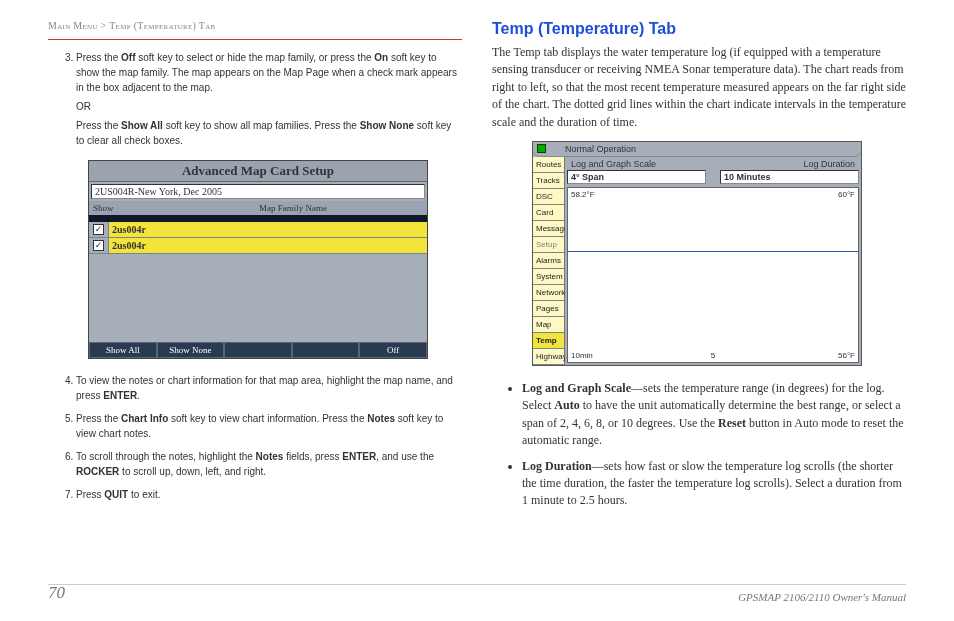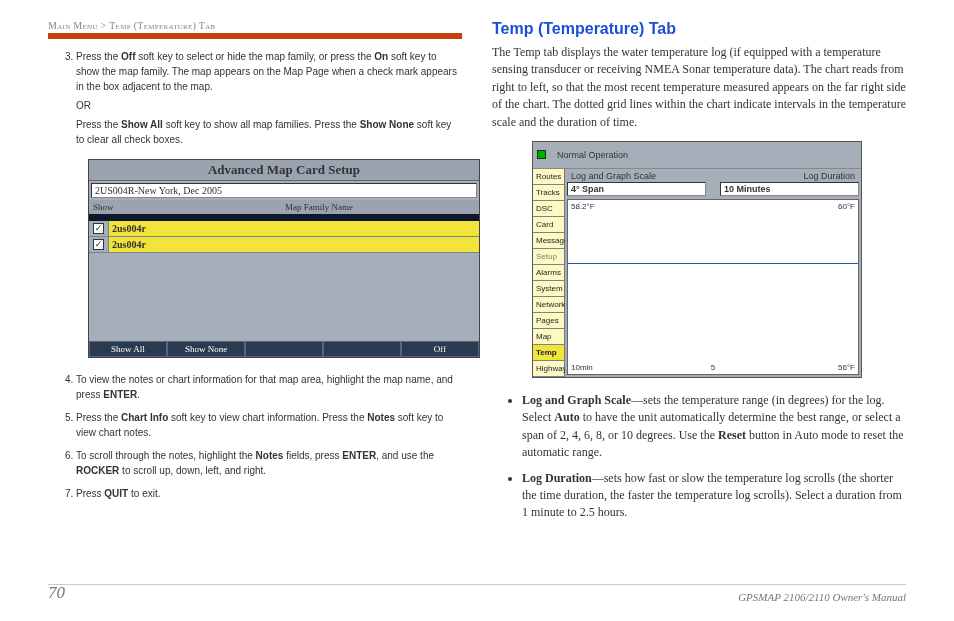--- a/index.html
+++ b/index.html
@@ -17,38 +17,38 @@
     display: flex;
     gap: 30px;
     height: 100%;
     position: relative;
   }
   .col { flex: 1; min-width: 0; }
   .breadcrumb {
     font-variant: small-caps;
     font-size: 10px;
     color: #888;
-    padding-bottom: 2px;
-    border-bottom: 6px solid #c2410c;
+    padding-bottom: 8px;
+    border-bottom: 1px solid #c2410c;
     margin-bottom: 10px;
     letter-spacing: 0.3px;
   }
   ol.steps {
     list-style: decimal;
     padding-left: 28px;
     font-family: Arial, Helvetica, sans-serif;
     font-size: 10px;
     line-height: 1.5;
     color: #333;
   }
   ol.steps > li { margin-bottom: 8px; }
   ol.steps .or { margin: 4px 0; }
   .fig1 {
     margin: 12px auto 14px 40px;
-    width: 392px;
+    width: 340px;
     border: 1px solid #444;
     background: #a6aeb9;
     font-family: 'Times New Roman', serif;
   }
   .fig1 .title {
     text-align: center;
     font-size: 13px;
     font-weight: bold;
     padding: 2px 0;
     background: #9aa3af;
@@ -137,23 +137,24 @@
     background: #a6aeb9;
     font-family: Arial, sans-serif;
     display: flex;
     flex-direction: column;
   }
   .fig2 .top {
     display: flex;
     align-items: center;
     font-size: 9px;
     background: #a6aeb9;
-    padding: 8px 4px;
+    padding: 2px 4px;
     border-bottom: 1px solid #888;
-    gap: 11px;
+    gap: 19px;
+    border-radius: 7px;
   }
   .fig2 .top .flag {
     width: 9px; height: 9px;
     background: #0a0;
     border: 1px solid #040;
   }
   .fig2 .body2 { display: flex; flex: 1; }
   .fig2 .sidebar {
     width: 32px;
     background: #fef9c3;

